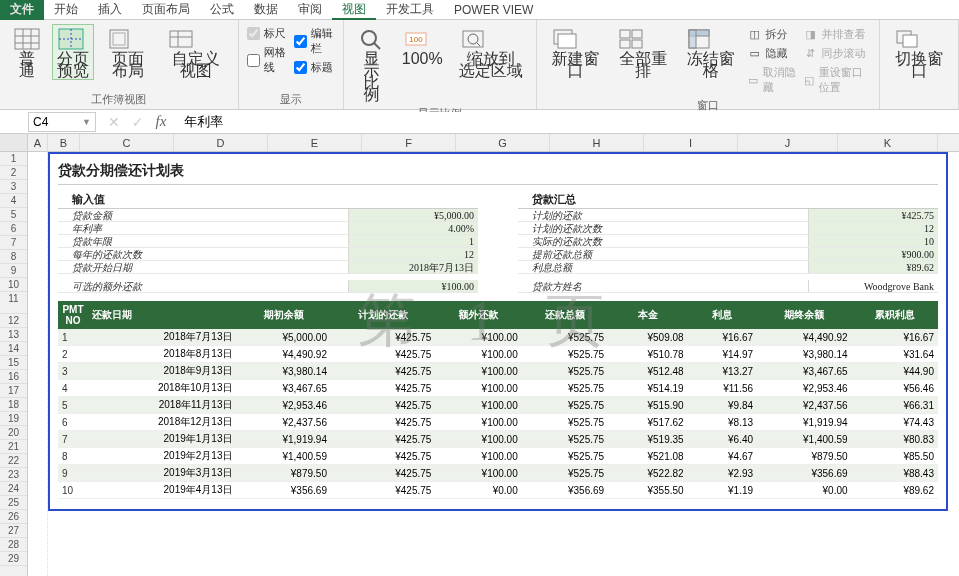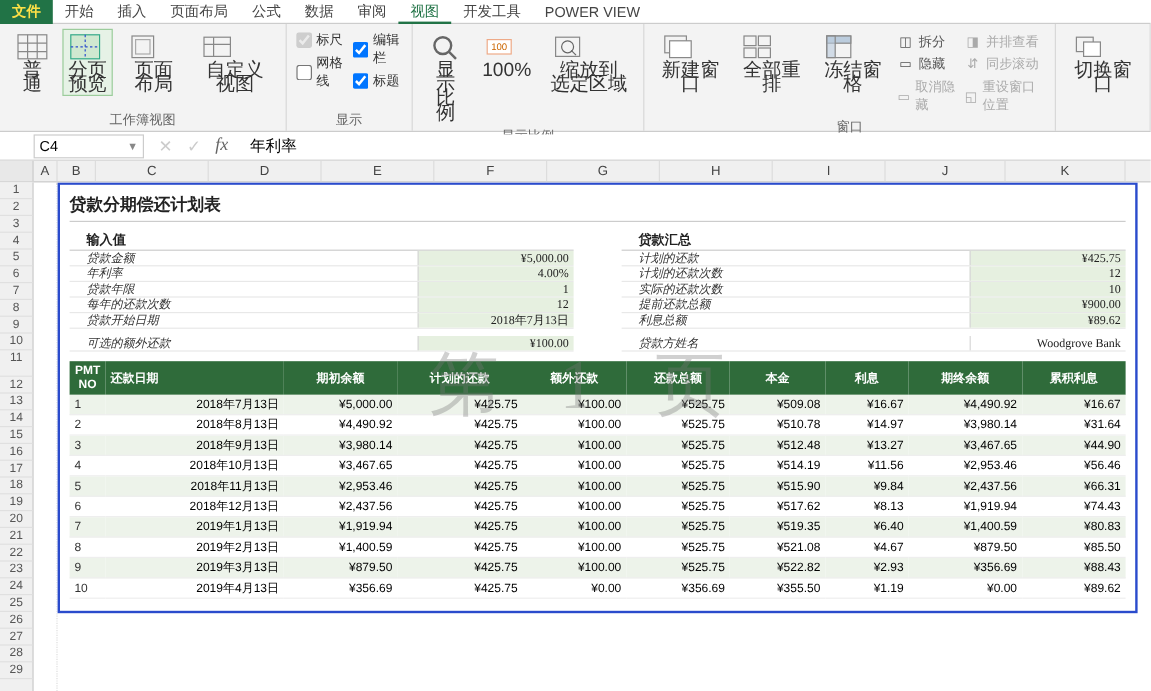--- a/index.html
+++ b/index.html
@@ -1,41 +1,41 @@
 <!DOCTYPE html>
 <html><head>
 <meta charset="utf-8">
 <style>
   * { box-sizing: border-box; margin: 0; padding: 0; }
   body { font-family: "Microsoft YaHei", Arial, sans-serif; font-size: 11px; background: #fff; width: 959px; height: 576px; overflow: hidden; position: relative; }
 
   
   .tabs { display: flex; align-items: center; height: 20px; background: #fff; border-bottom: 1px solid #ccc; }
   .tab { padding: 2px 10px; font-size: 12px; color: #444; cursor: pointer; }
-  .tab.file { background: #217346; color: #fde047; font-weight: bold; }
+  .tab.file { background: #217346; color: #e5e5e5; font-weight: bold; }
   .tab.active { color: #217346; border-bottom: 2px solid #217346; padding-bottom: 0; }
 
   
   .ribbon { display: flex; height: 90px; border-bottom: 1px solid #ccc; background: #f3f3f3; }
   .group { border-right: 1px solid #d8d8d8; padding: 4px 8px 2px 8px; display: flex; flex-direction: column; justify-content: space-between; }
   .group-title { text-align: center; color: #666; font-size: 11px; margin-top: 2px; }
   .controls { display: flex; align-items: flex-start; gap: 6px; }
   .vbtn { display: flex; flex-direction: column; align-items: flex-start; gap: 2px; padding: 2px 4px; cursor: pointer; border: 1px solid transparent; }
   .vbtn.active { background: #e6f2e6; border: 1px solid #9ccc9c; }
   .vbtn .ico { width: 28px; height: 24px; display: flex; align-items: center; justify-content: center; }
   .vbtn .lbl { font-size: 16px; color: #333; text-align: center; line-height: 12px; }
   .chkcol { display: flex; flex-direction: column; gap: 4px; padding-top: 2px; }
   .chkrow { display: flex; align-items: center; gap: 4px; color: #333; }
   .chkrow input { margin: 0; }
   .small-row { display: flex; align-items: center; gap: 4px; font-size: 11px; color: #555; padding: 1px 0; }
   .small-ico { width: 14px; height: 14px; display: inline-flex; align-items: center; justify-content: center; }
 
   
   .fbar { display: flex; align-items: center; height: 24px; border-bottom: 1px solid #ccc; background: #fff; }
-  .namebox { width: 92px; height: 20px; margin-left: 28px; border: 1px solid #ccc; display: flex; align-items: center; justify-content: space-between; padding: 0 4px; font-size: 12px; background: #fff; }
+  .namebox { width: 68px; height: 20px; margin-left: 28px; border: 1px solid #ccc; display: flex; align-items: center; justify-content: space-between; padding: 0 4px; font-size: 12px; background: #fff; }
   .namebox .dd { color: #888; font-size: 9px; }
   .fbtns { display: flex; gap: 12px; padding: 0 12px; color: #999; align-items: center; }
   .fbtns span { font-size: 14px; }
   .fbtns .fx { font-style: italic; font-family: serif; font-size: 15px; color: #666; }
   .finput { flex: 1; border: none; font-size: 13px; padding: 2px 6px; outline: none; }
 
   
   .colhdrs { display: flex; height: 18px; border-bottom: 1px solid #ccc; background: #f0f0f0; }
   .corner { width: 28px; border-right: 1px solid #ccc; background: #e8e8e8; }
   .ch { border-right: 1px solid #ddd; text-align: center; color: #444; font-size: 11px; line-height: 18px; }
@@ -47,21 +47,21 @@
   .sheet { position: relative; flex: 1; overflow: hidden; }
 
   .colA { width: 20px; border-right: 1px dotted #ddd; }
 
   .print-area { position: absolute; left: 20px; top: 0; width: 900px; border: 2px solid #2a4bcc; background: #fff; padding: 6px 8px 10px 8px; }
   .title { font-weight: bold; font-size: 14px; color: #222; border-bottom: 1px solid #ccc; padding: 2px 0 4px 0; }
 
   .inputs-row { display: flex; gap: 40px; margin-top: 6px; }
   .inblock { flex: 1; font-family: Liberation Serif, serif; }
   .inblock h4 { font-size: 11px; font-weight: bold; color: #222; border-bottom: 1px solid #ccc; padding: 1px 14px 1px 14px; }
-  .kv { display: flex; border-bottom: 1px solid #e8e8e8; height: 13px; align-items: center; }
+  .kv { display: flex; border-bottom: 1px solid #e8e8e8; height: 13px; }
   .kv .k { flex: 1; font-size: 10px; font-style: italic; color: #333; padding-left: 14px; }
   .kv .v { width: 130px; text-align: right; font-size: 10px; color: #222; padding-right: 4px; background: #e6f0e0; border-left: 1px solid #d8d8d8; height: 100%; line-height: 13px; }
   .kv .vplain { background: transparent; }
 
   .sched { margin-top: 8px; width: 100%; border-collapse: collapse; }
   .sched th { background: #2f6b3a; color: #fff; font-size: 10px; font-weight: bold; padding: 3px 4px; text-align: center; border: none; }
   .sched th:first-child { text-align: center; width: 30px; }
   .sched th:nth-child(2) { text-align: left; }
   .sched td { font-size: 10px; padding: 1px 4px; text-align: right; border-bottom: 1px solid #eee; }
   .sched td:first-child { text-align: left; color: #333; }

